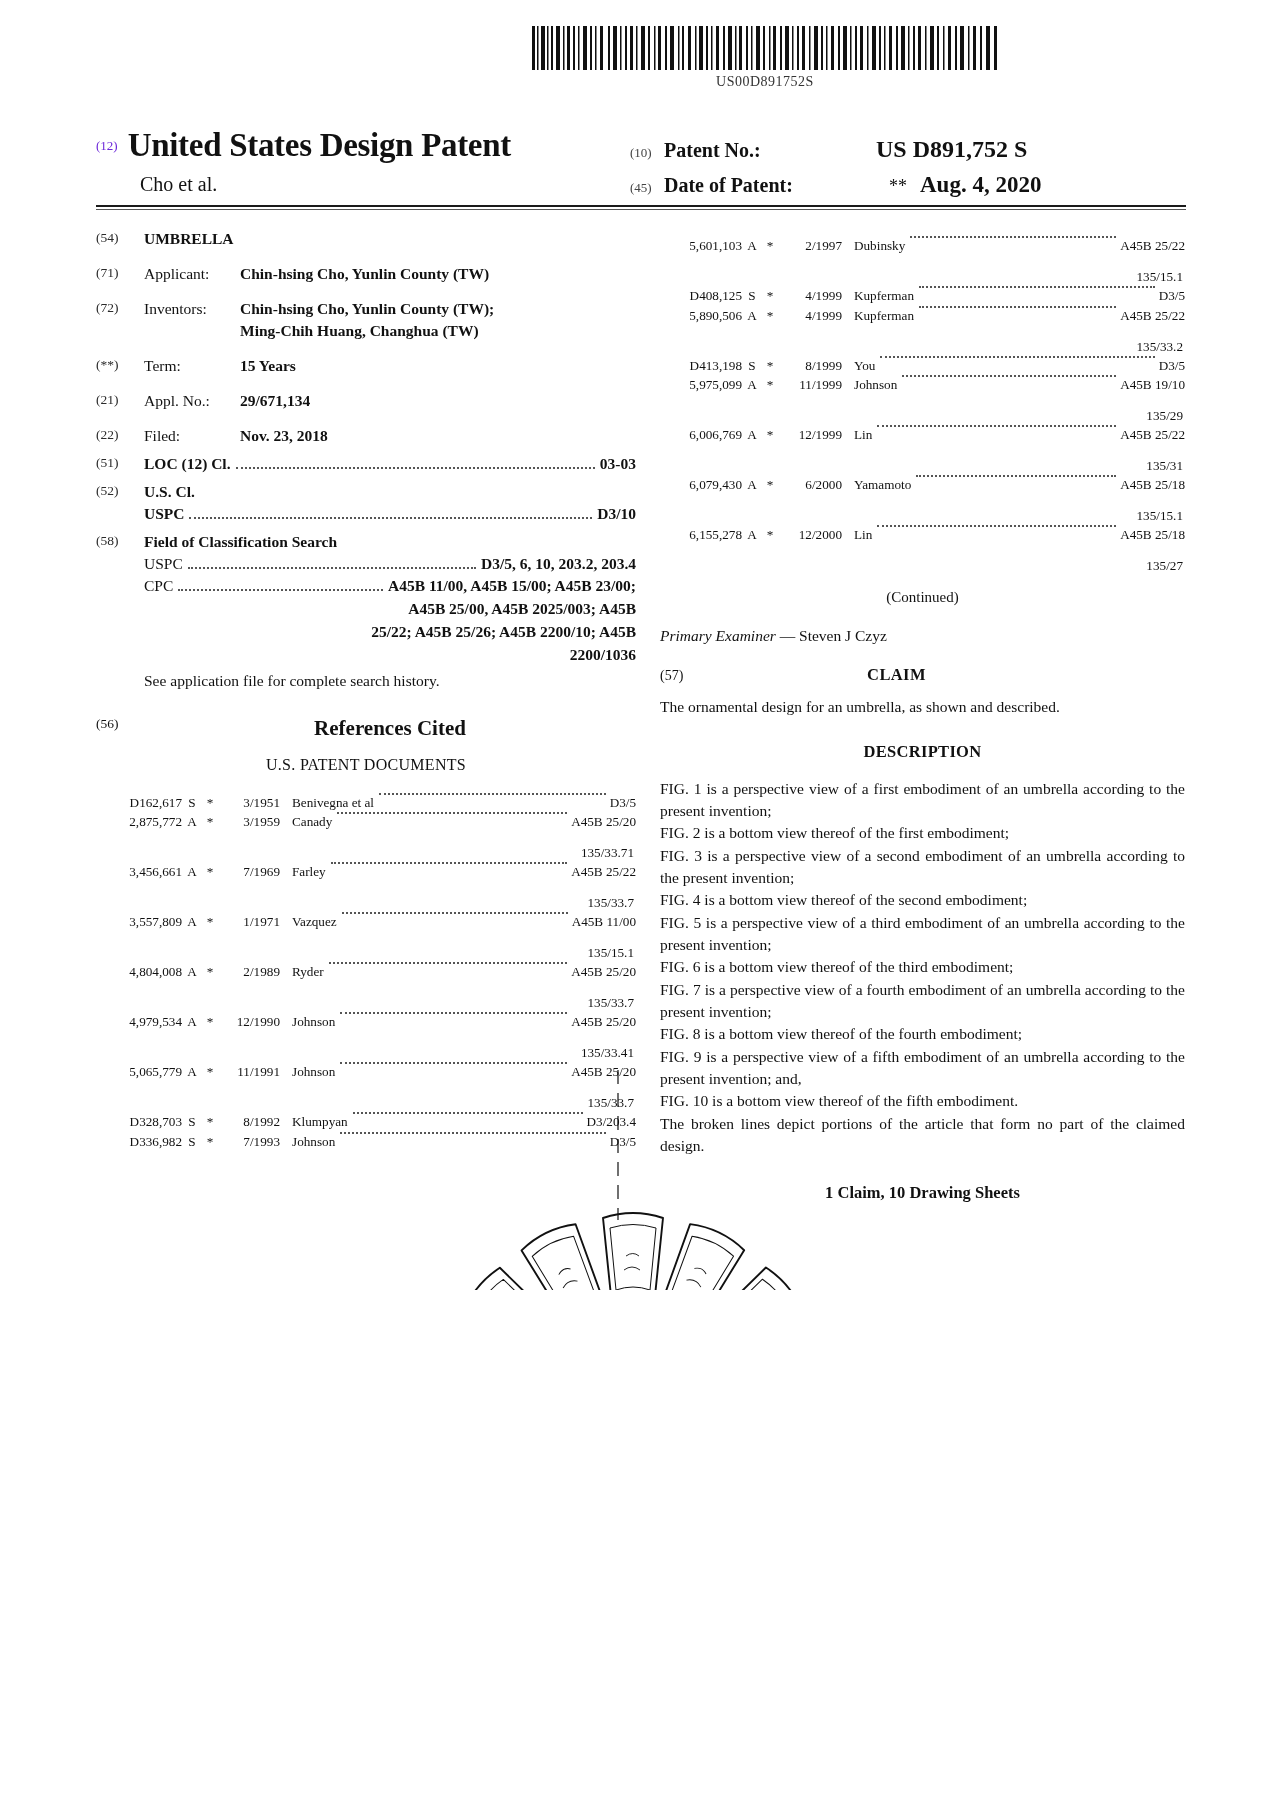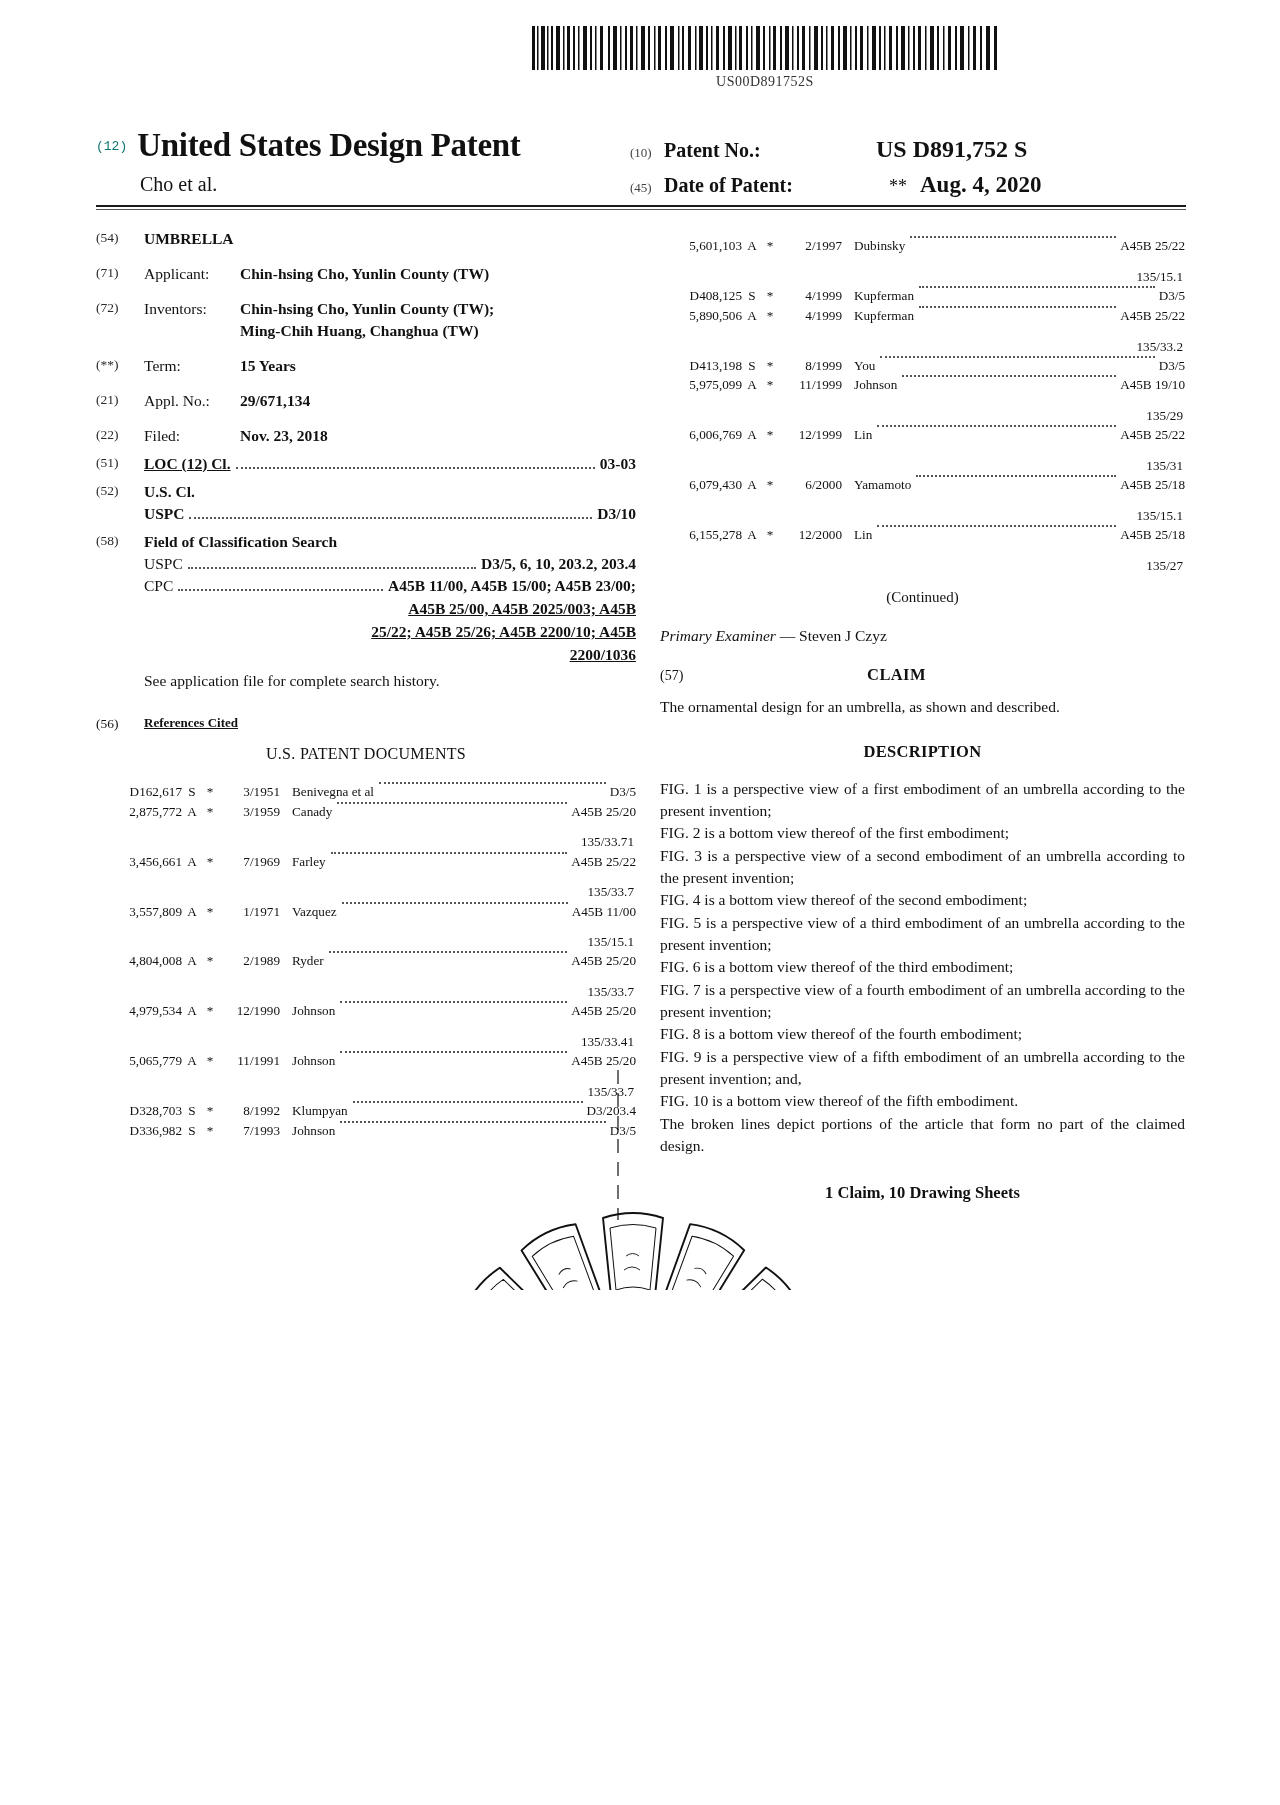--- a/index.html
+++ b/index.html
@@ -45,24 +45,24 @@
     top: 128px;
     width: 1090px;
   }
   .title-row {
     display: flex;
     align-items: flex-start;
   }
   .title-left { width: 520px; }
   .code-sm {
     font-size: 13px;
-    color: #0f766e;
+    color: #6d28d9;
     vertical-align: 6px;
     margin-right: 6px;
-    font-family: Liberation Mono, monospace;
+    font-family: Liberation Serif, serif;
   }
   .main-title {
     font-size: 33px;
     font-weight: bold;
     letter-spacing: -0.3px;
     line-height: 1.05;
     display: inline;
   }
   .authors {
     font-size: 20px;
@@ -161,39 +161,38 @@
     margin: 0 5px 5px 5px;
     min-width: 20px;
   }
   .dotrow .rt { font-weight: bold; white-space: nowrap; }
   .dotrow .lt { white-space: nowrap; }
   .cont-line {
     text-align: right;
     font-size: 15.5px;
     margin-top: 1px;
   }
-  .bold { font-weight: bold; text-decoration: underline; }
+  .bold { font-weight: bold; }
   .sect-head2 {
     font-weight: normal;
     font-size: 16px;
     text-align: center;
     margin: 10px 0 16px 0;
     letter-spacing: 0.3px;
   }
   .refs-head-row {
     display: flex;
     margin-top: 22px;
   }
   .refs-head-row .num { width: 48px; flex: none; font-size: 13.5px; }
   .refs-head-row .txt {
     flex: 1;
-    text-align: left;
+    text-align: center;
     font-weight: bold;
-    font-size: 13px;
-    text-decoration: underline;
+    font-size: 21px;
   }
 
   
   .reftable {
     margin-top: 8px;
     font-size: 13.2px;
     line-height: 1.5;
   }
   .refrow {
     display: flex;

